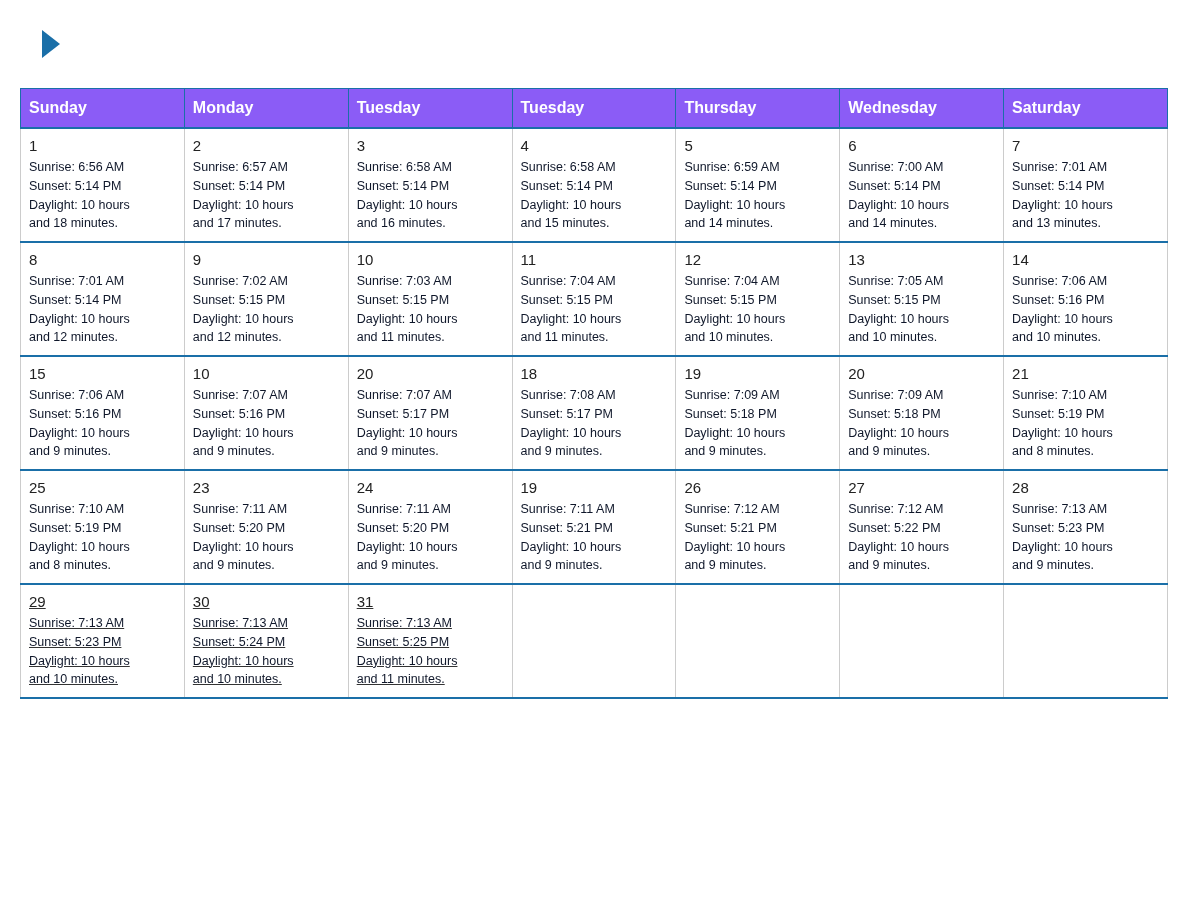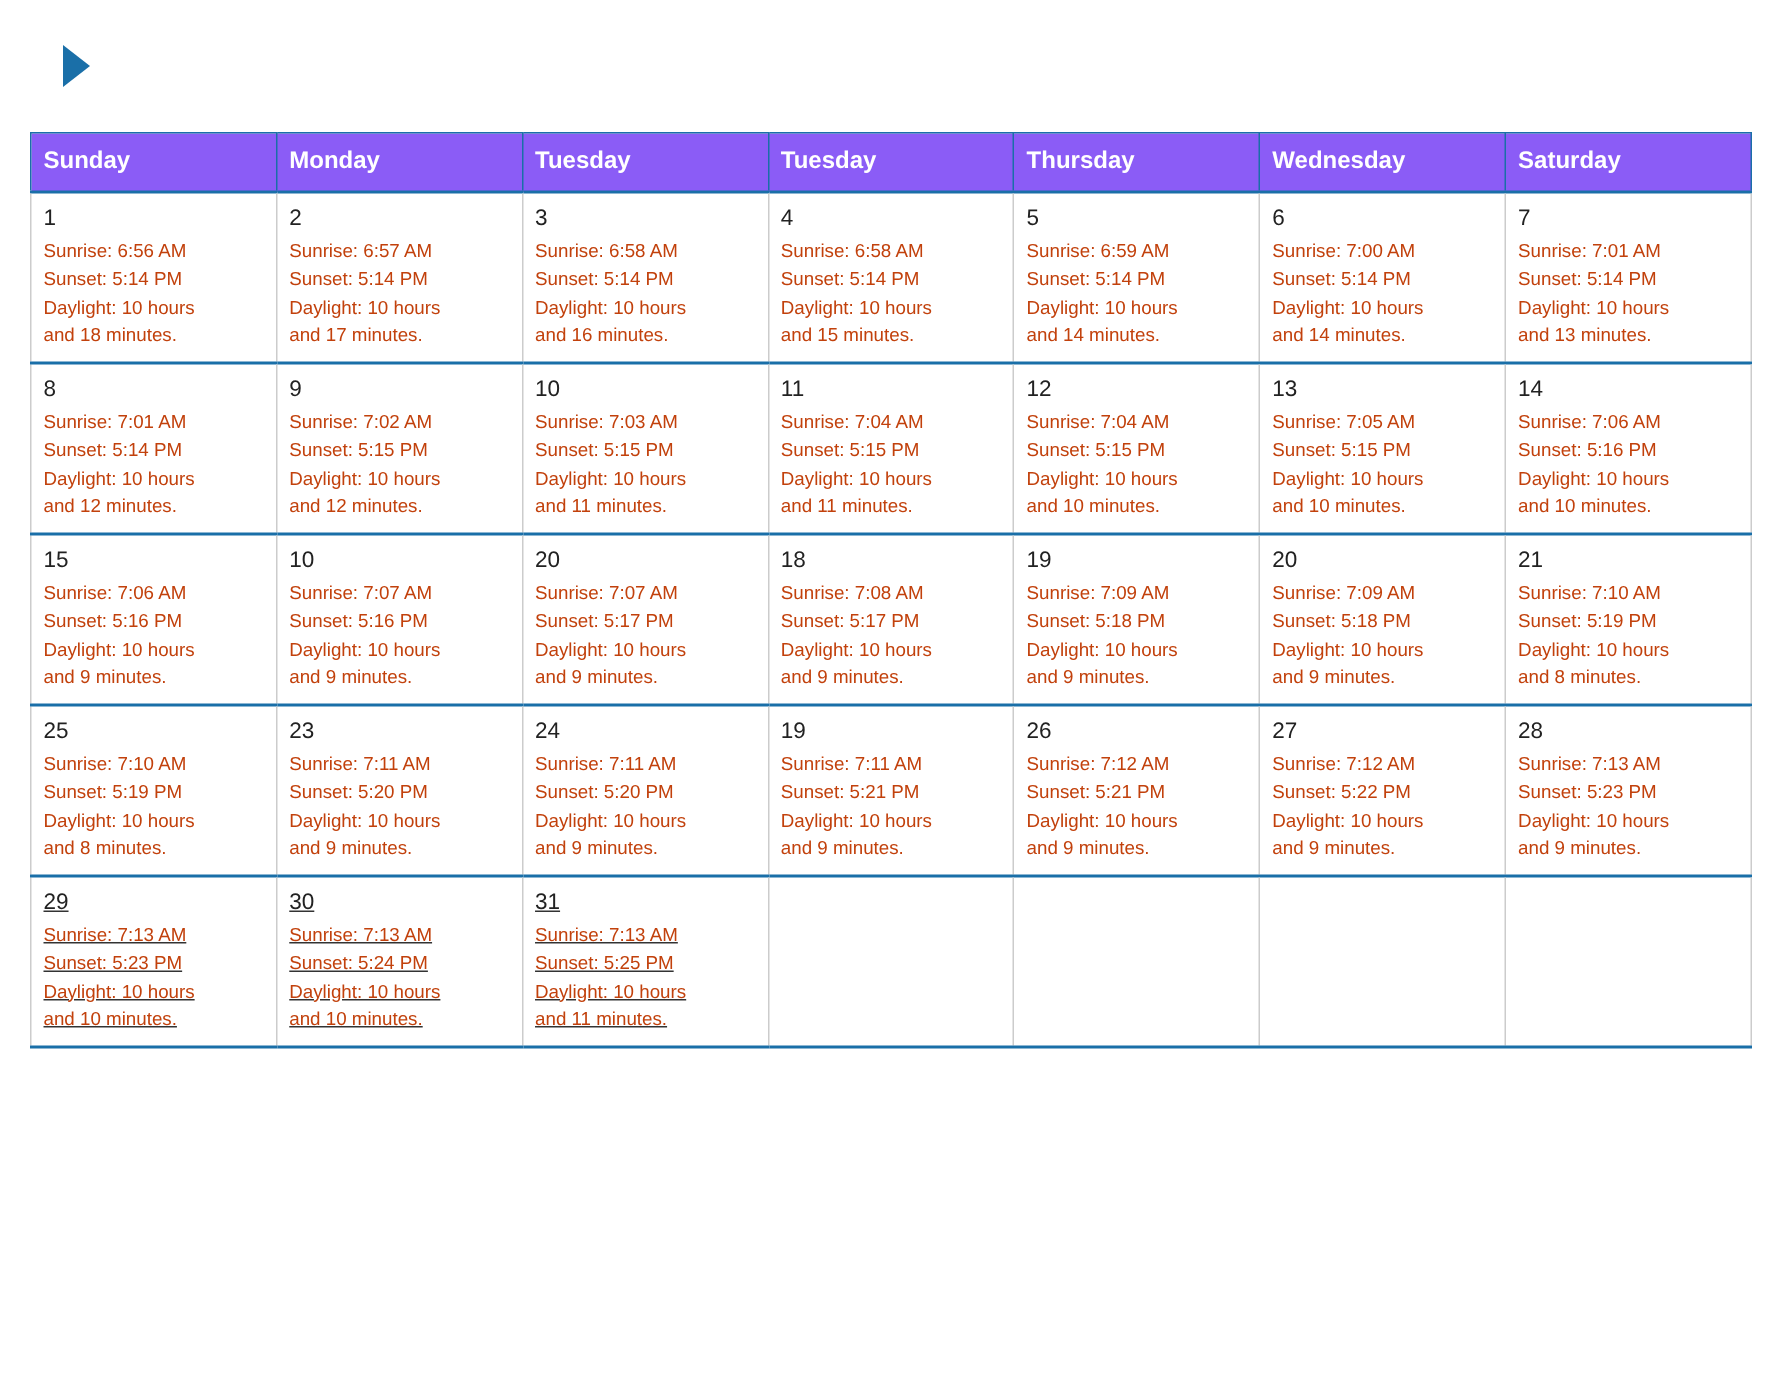--- a/index.html
+++ b/index.html
@@ -82,21 +82,21 @@
     .day-num {
       font-size: 15px;
       font-weight: normal;
       color: #222;
       display: block;
       margin-bottom: 4px;
     }
     .day-detail {
       font-size: 12.5px;
       line-height: 1.5;
-      color: #c2410c;
+      color: #0f172a;
     }
     .calendar tr:last-child td {
       border-bottom: 2px solid #1a6fa8;
       text-decoration: underline;
     }
   </style>
 </head>
 <body>
 
 <div class="header">

